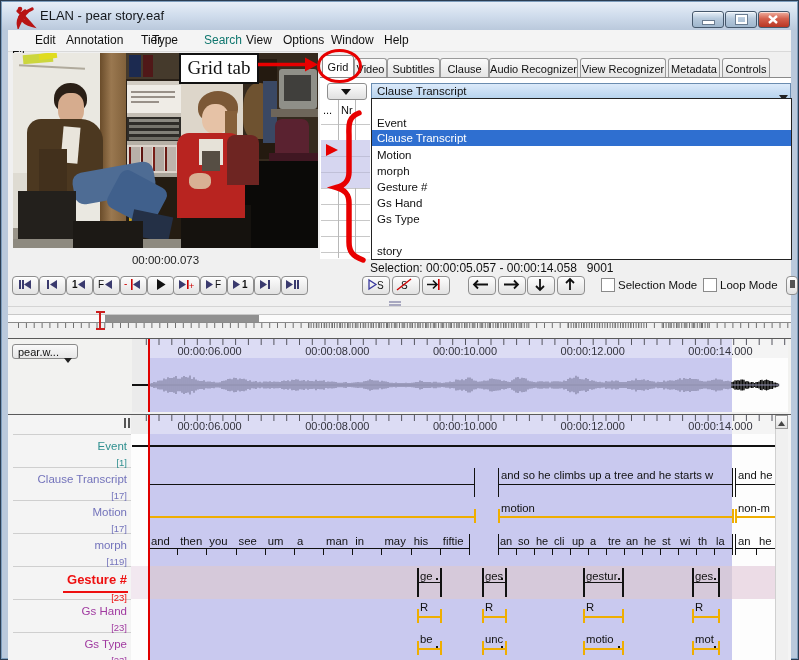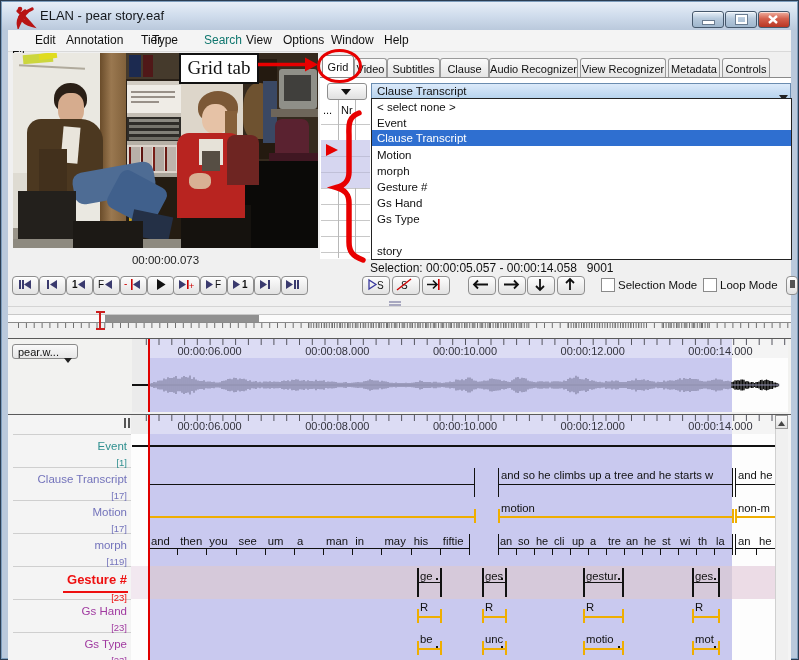--- a/index.html
+++ b/index.html
@@ -254,21 +254,20 @@
       </svg></div>
     <div style="position:absolute;left:327px;top:83px;width:38px;height:15px;border:1px solid #8e8e8e;border-radius:3px;background:linear-gradient(#fdfdfd,#e0e0e0);"><svg width="36" height="13">
         <path d="M13 4 L23 4 L18 10 Z" fill="#111"></path>
       </svg></div>
     <div style="position:absolute;left:371px;top:83px;width:420px;height:16px;background:linear-gradient(#dceafa,#b8d4ee);border:1px solid #6a8cb0;box-sizing:border-box;"></div>
     <div style="position:absolute;left:377px;top:85px;width:200px;height:13px;font:11.5px 'Liberation Sans', sans-serif;color:#111;">Clause Transcript</div>
     <div style="position:absolute;left:779px;top:88px;width:10px;height:7px;"><svg width="10" height="7">
         <path d="M0 0 L9 0 L4.5 6 Z" fill="#222"></path>
       </svg></div>
     <div style="position:absolute;left:371px;top:98px;width:421px;height:162px;background:#fff;border:1px solid #222;box-sizing:border-box;"></div>
-    <div style="position:absolute;left:377px;top:101px;width:380px;height:13px;font:11.5px 'Liberation Sans', sans-serif;color:#111;white-space:nowrap;">&lt; select none &gt;</div>
     <div style="position:absolute;left:377px;top:117px;width:380px;height:13px;font:11.5px 'Liberation Sans', sans-serif;color:#111;white-space:nowrap;">Event</div>
     <div style="position:absolute;left:372px;top:130px;width:419px;height:16px;background:#2f6fd0;font:11.5px 'Liberation Sans', sans-serif;color:#fff;padding:2px 0 0 5px;box-sizing:border-box;white-space:nowrap;">Clause Transcript</div>
     <div style="position:absolute;left:377px;top:149px;width:380px;height:13px;font:11.5px 'Liberation Sans', sans-serif;color:#111;white-space:nowrap;">Motion</div>
     <div style="position:absolute;left:377px;top:165px;width:380px;height:13px;font:11.5px 'Liberation Sans', sans-serif;color:#111;white-space:nowrap;">morph</div>
     <div style="position:absolute;left:377px;top:181px;width:380px;height:13px;font:11.5px 'Liberation Sans', sans-serif;color:#111;white-space:nowrap;">Gesture #</div>
     <div style="position:absolute;left:377px;top:197px;width:380px;height:13px;font:11.5px 'Liberation Sans', sans-serif;color:#111;white-space:nowrap;">Gs Hand</div>
     <div style="position:absolute;left:377px;top:213px;width:380px;height:13px;font:11.5px 'Liberation Sans', sans-serif;color:#111;white-space:nowrap;">Gs Type</div>
     <div style="position:absolute;left:377px;top:245px;width:380px;height:13px;font:11.5px 'Liberation Sans', sans-serif;color:#111;white-space:nowrap;">story</div>
     <div style="position:absolute;left:370px;top:261px;width:420px;height:13px;font:12px 'Liberation Sans', sans-serif;color:#111;white-space:nowrap;">Selection: 00:00:05.057 - 00:00:14.058&nbsp;&nbsp;&nbsp;9001</div>
     <div style="position:absolute;left:179px;top:53px;width:80px;height:31px;background:#fff;border:2px solid #111;box-sizing:border-box;font:19px 'Liberation Serif', serif;color:#111;text-align:center;padding-top:2px;">Grid tab</div>

